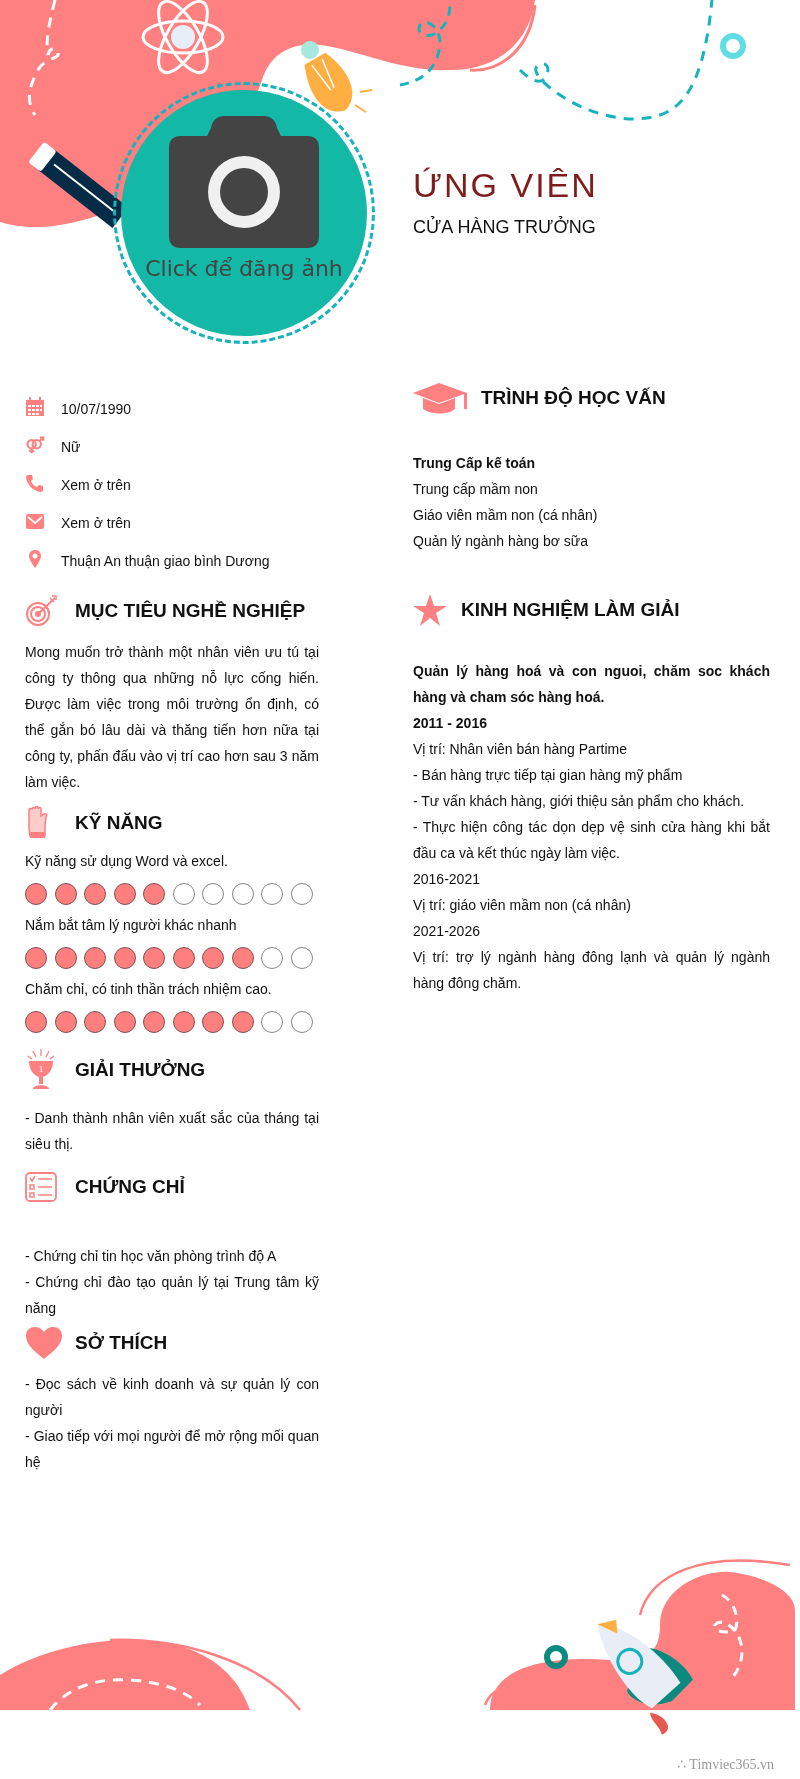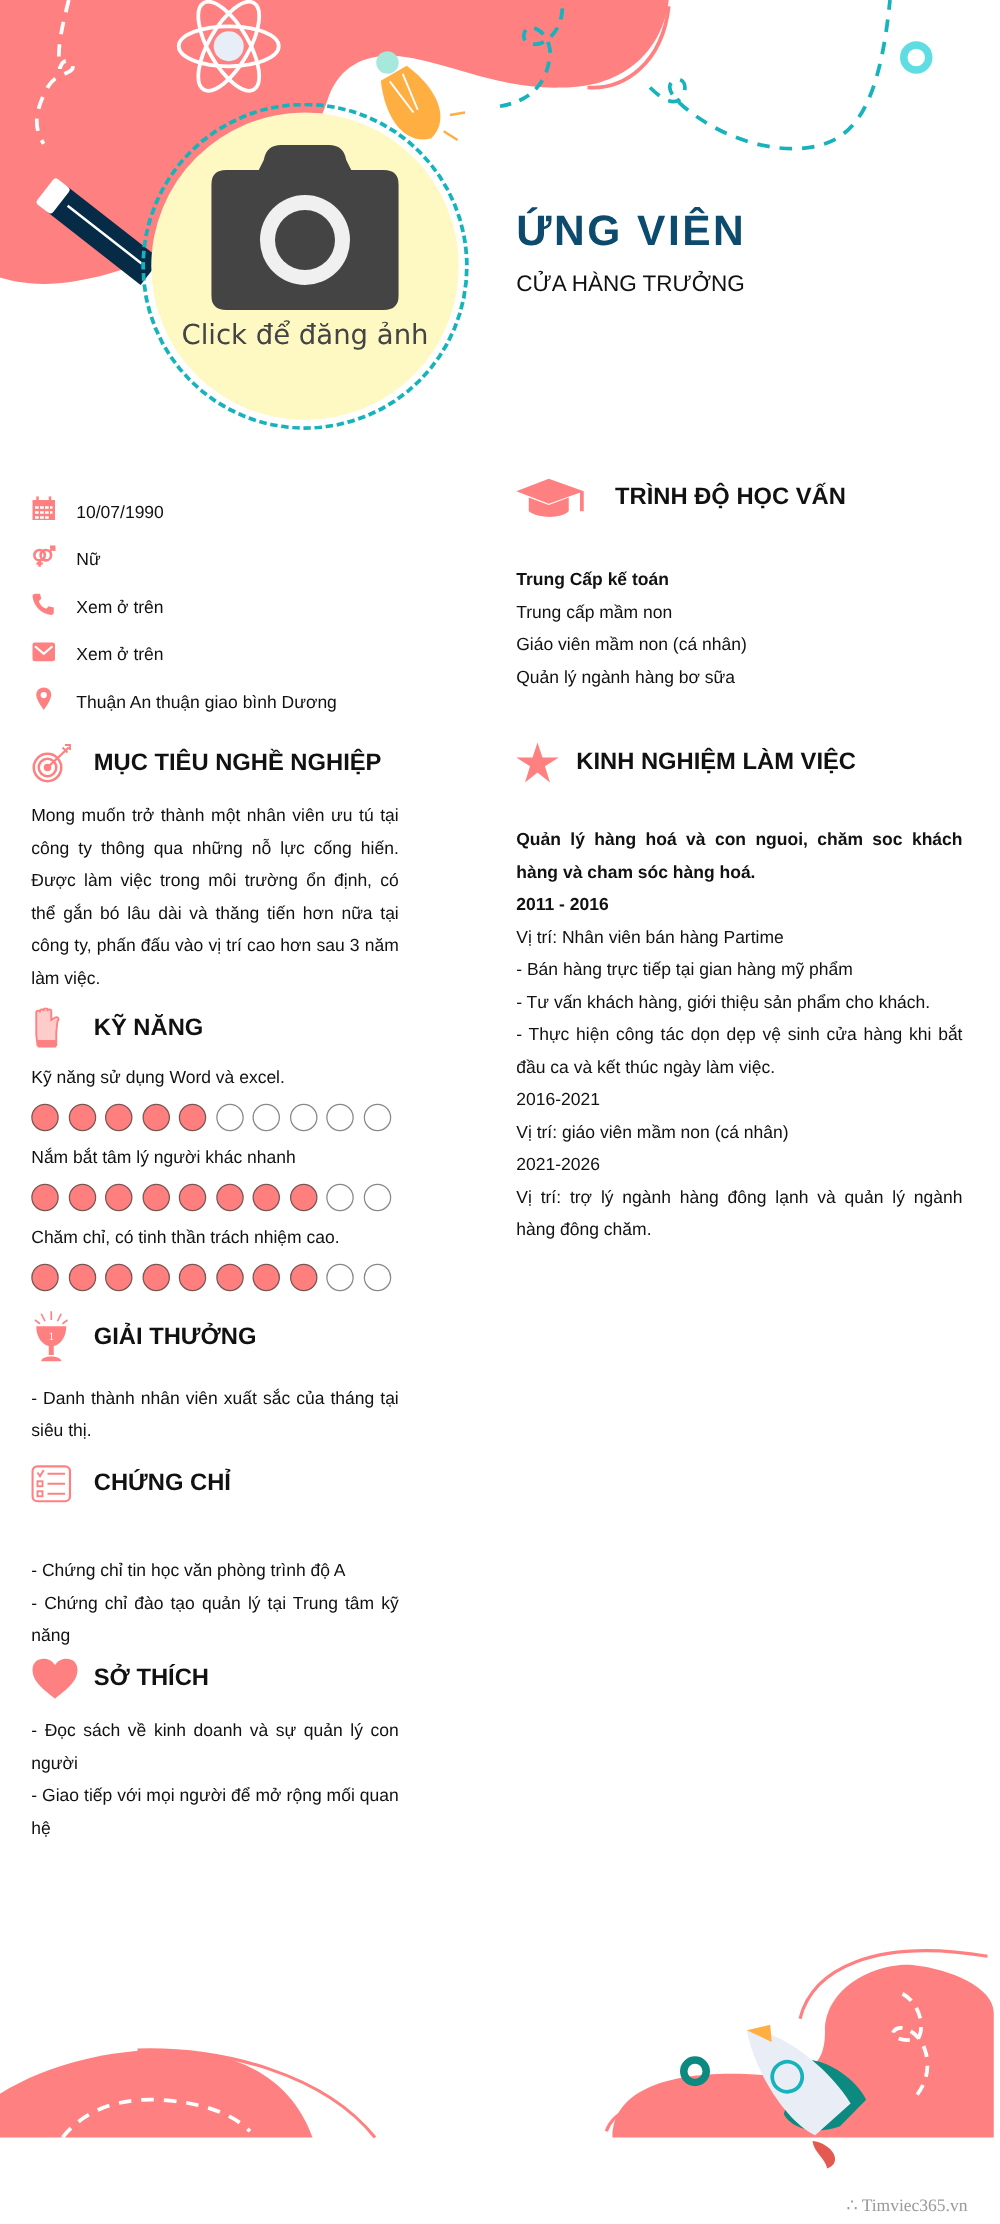--- a/index.html
+++ b/index.html
@@ -11,28 +11,28 @@
   
   .deco-top { position: absolute; left: 0; top: 0; width: 800px; height: 360px; }
   .deco-bottom { position: absolute; left: 0; top: 1530px; width: 800px; height: 230px; }
 
   
   .avatar-wrap {
     position: absolute; left: 113px; top: 82px; width: 262px; height: 262px;
     border-radius: 50%; border: 3px dashed #17b3bd; display: flex; align-items: center; justify-content: center;
   }
   .avatar {
-    width: 246px; height: 246px; border-radius: 50%; background: #fef9c3; cursor: pointer;
+    width: 246px; height: 246px; border-radius: 50%; background: #14b8a6; cursor: pointer;
     display: flex; flex-direction: column; align-items: center; justify-content: center; position: relative;
   }
   .camera { width: 150px; height: 132px; margin-top: -30px; }
   .avatar-label { font-family: "DejaVu Sans", sans-serif; font-size: 22px; color: #444; margin-top: 8px; }
 
   
-  .name { position: absolute; left: 413px; top: 166px; font-size: 34px; font-weight: 700; letter-spacing: 2px; color: #0c4a6e; }
+  .name { position: absolute; left: 413px; top: 166px; font-size: 34px; font-weight: 400; letter-spacing: 2px; color: #7f1d1d; }
   .job-title { position: absolute; left: 413px; top: 217px; font-size: 18px; color: #111; }
 
   
   .col-left { position: absolute; left: 25px; top: 380px; width: 294px; }
   .col-right { position: absolute; left: 413px; top: 380px; width: 357px; }
 
   .info-row { display: flex; align-items: flex-end; height: 38px; font-size: 14px; }
   .info-row .ico { width: 36px; display: flex; align-items: center; }
   .info-row .ico svg { width: 20px; height: 20px; }
 
@@ -283,21 +283,21 @@
       <div class="para">
         <p>- Đọc sách về kinh doanh và sự quản lý con người</p>
         <p>- Giao tiếp với mọi người để mở rộng mối quan hệ</p>
       </div>
     </div>
   </div>
 
   <div class="col-right">
 
     <div>
-      <div class="section-head" style="margin-top:-2px;gap:11px;">
+      <div class="section-head" style="margin-top:-2px;">
         <span class="ico" style="width:68px;">
           <svg width="56" height="34" viewBox="0 0 56 34">
               <path d="M0,12 L26,2 L54,12 L26,22 Z" fill="#ff8080"></path>
               <path d="M10,17 L10,28 C18,34 36,34 42,28 L42,17 L26,23 Z" fill="#ff8080"></path>
               <rect x="51" y="12" width="3" height="16" fill="#ff8080"></rect>
             </svg>
         </span>
         <h2>TRÌNH ĐỘ HỌC VẤN</h2>
       </div>
       <div class="para" style="margin-top:32px;">
@@ -308,21 +308,21 @@
       </div>
     </div>
 
     <div style="margin-top:36px;">
       <div class="section-head">
         <span class="ico" style="width:48px;">
           <svg width="34" height="32" viewBox="0 0 34 32">
               <path d="M17,0 L21,12 L34,12 L23,19 L27,32 L17,24 L7,32 L11,19 L0,12 L13,12 Z" fill="#ff8080"></path>
             </svg>
         </span>
-        <h2>KINH NGHIỆM LÀM VIỆC</h2>
+        <h2>KINH NGHIỆM LÀM GIẢI</h2>
       </div>
       <div class="para" style="margin-top:28px;">
         <p class="bold">Quản lý hàng hoá và con nguoi, chăm soc khách hàng và cham sóc hàng hoá.</p>
         <p class="bold">2011 - 2016</p>
         <p>Vị trí: Nhân viên bán hàng Partime</p>
         <p>- Bán hàng trực tiếp tại gian hàng mỹ phẩm</p>
         <p>- Tư vấn khách hàng, giới thiệu sản phẩm cho khách.</p>
         <p>- Thực hiện công tác dọn dẹp vệ sinh cửa hàng khi bắt đầu ca và kết thúc ngày làm việc.</p>
         <p>2016-2021</p>
         <p>Vị trí: giáo viên mầm non (cá nhân)</p>

